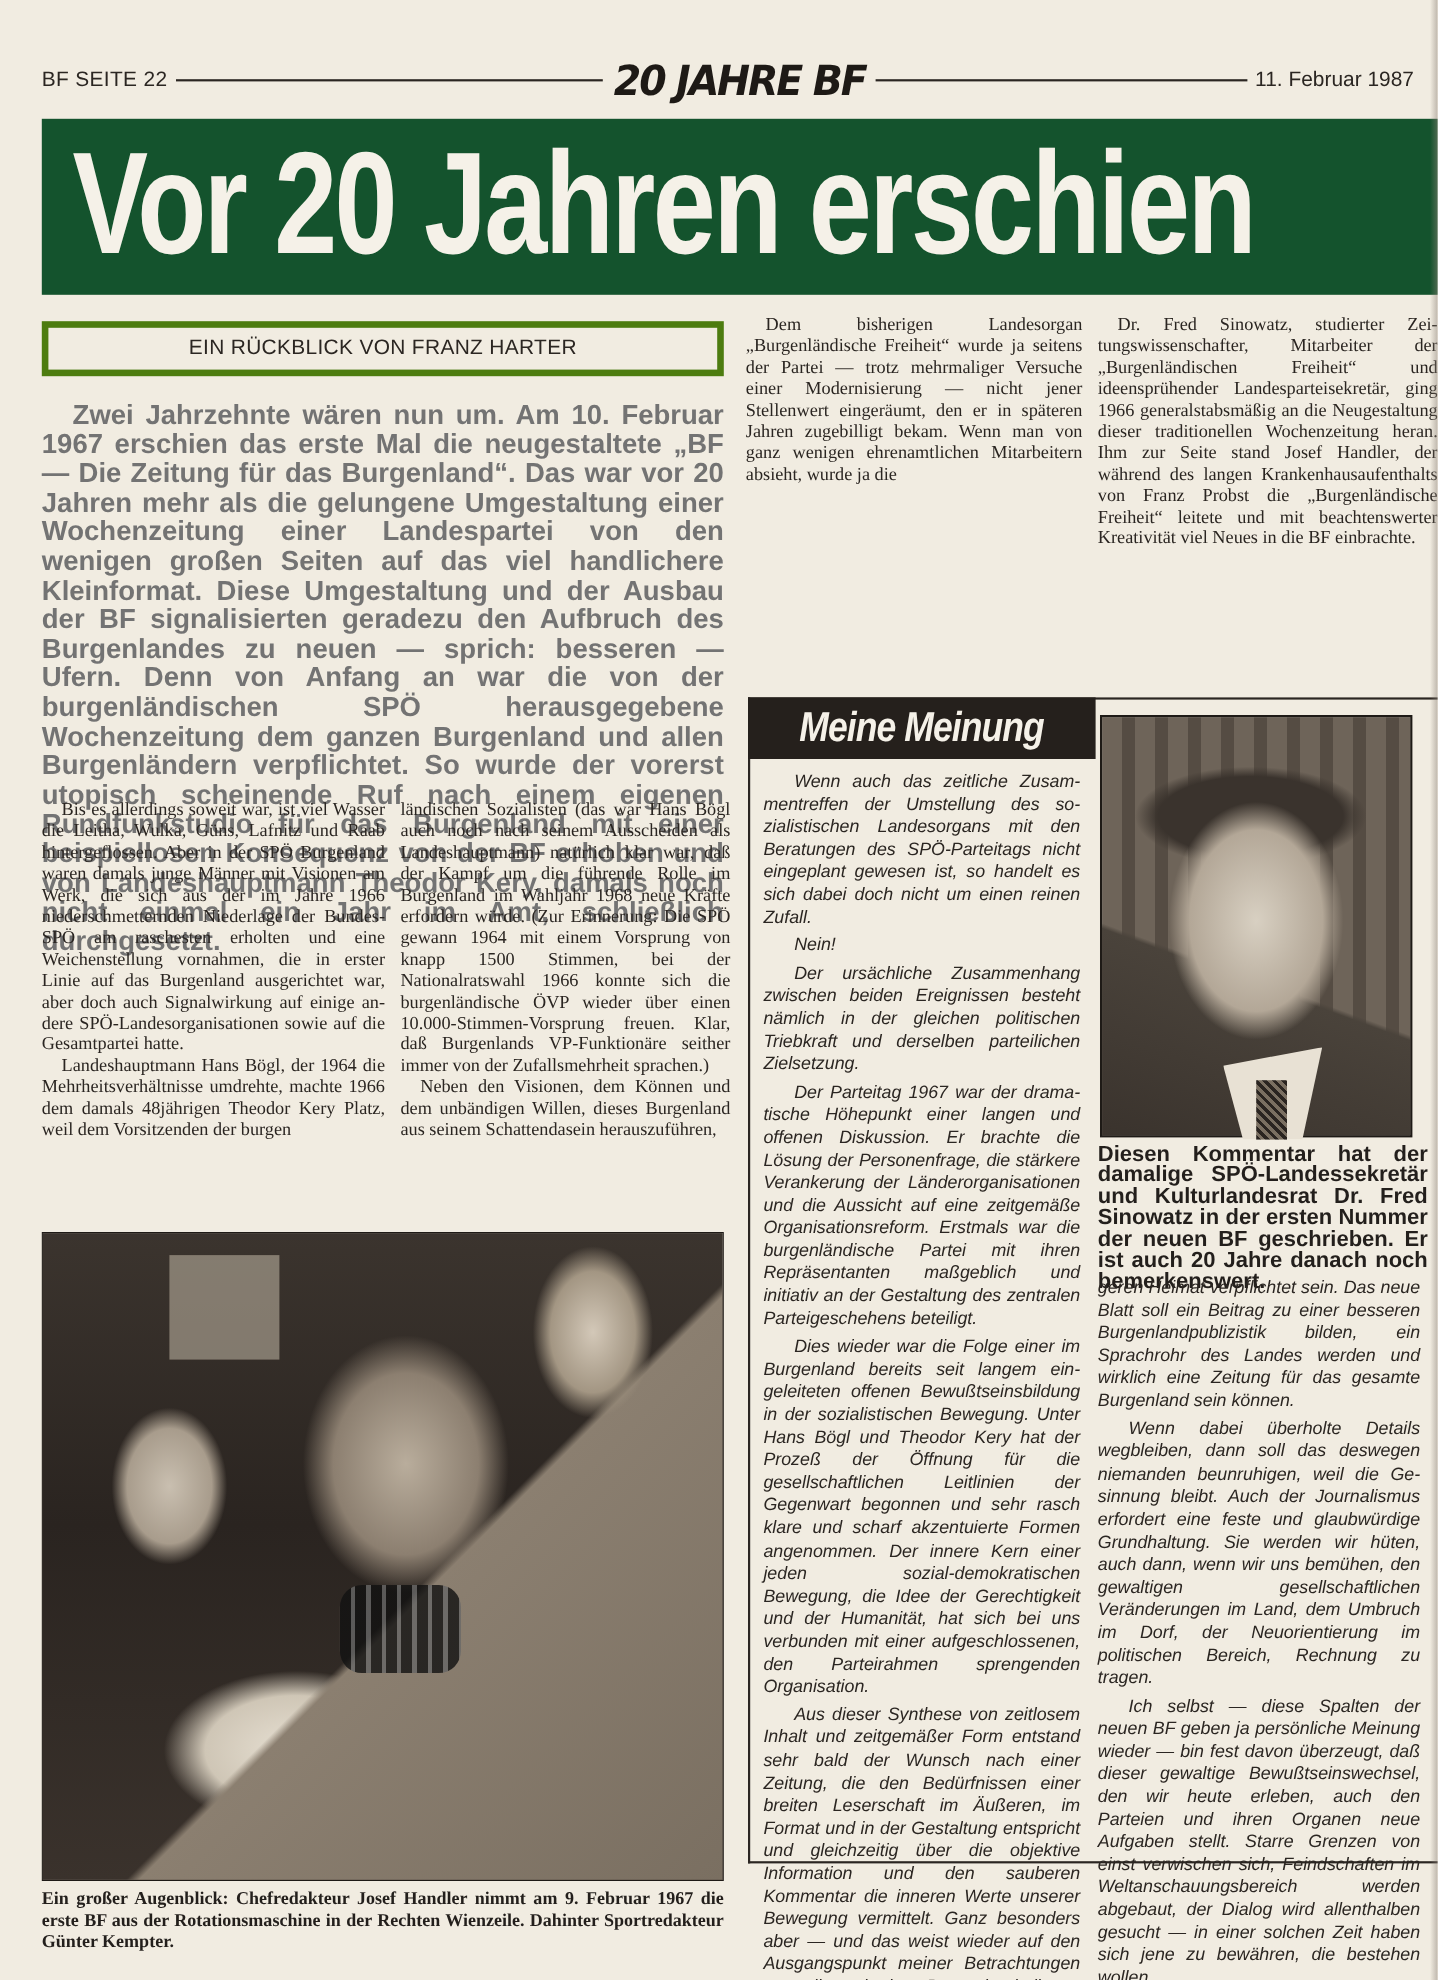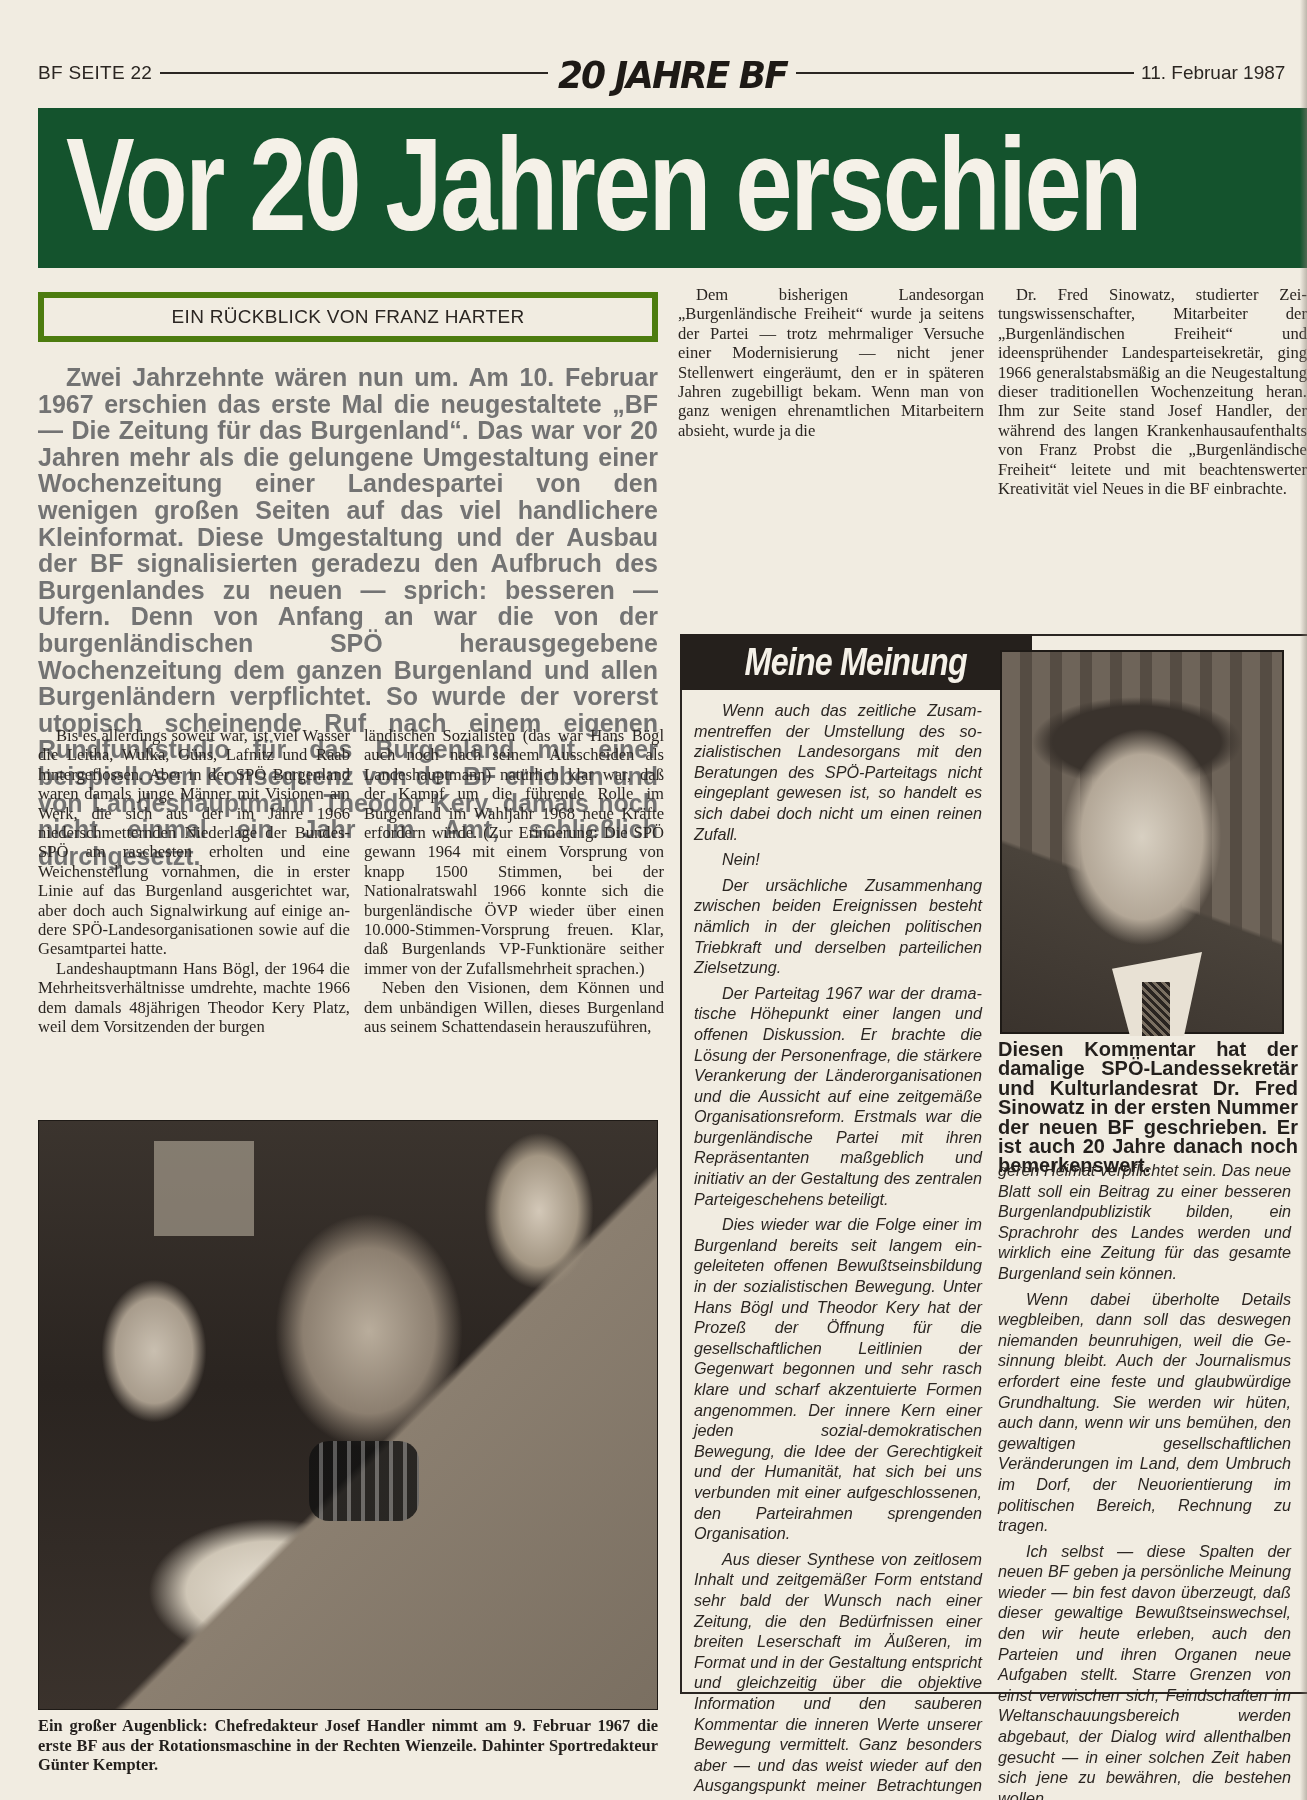--- a/index.html
+++ b/index.html
@@ -91,21 +91,21 @@
   }
 
   
   .opinion-frame {
     left: 680px; top: 634px; width: 627px; height: 1060px;
     border-left: 2px solid #2b2622;
     border-top: 2px solid #2b2622;
     border-bottom: 2px solid #2b2622;
   }
   .opinion-title-bar {
-    left: 680px; top: 634px; width: 352px; height: 56px;
+    left: 680px; top: 634px; width: 316px; height: 56px;
     background: #25201c;
     display: flex; align-items: center; justify-content: center;
   }
   .opinion-title {
     font-family: "Liberation Sans", sans-serif; font-weight: bold; font-style: italic;
     font-size: 38px; color: #f5f1e8; letter-spacing: -1px;
     transform: scaleX(0.85);
   }
   .opinion-col {
     font-family: "Liberation Sans", sans-serif; font-style: italic;

